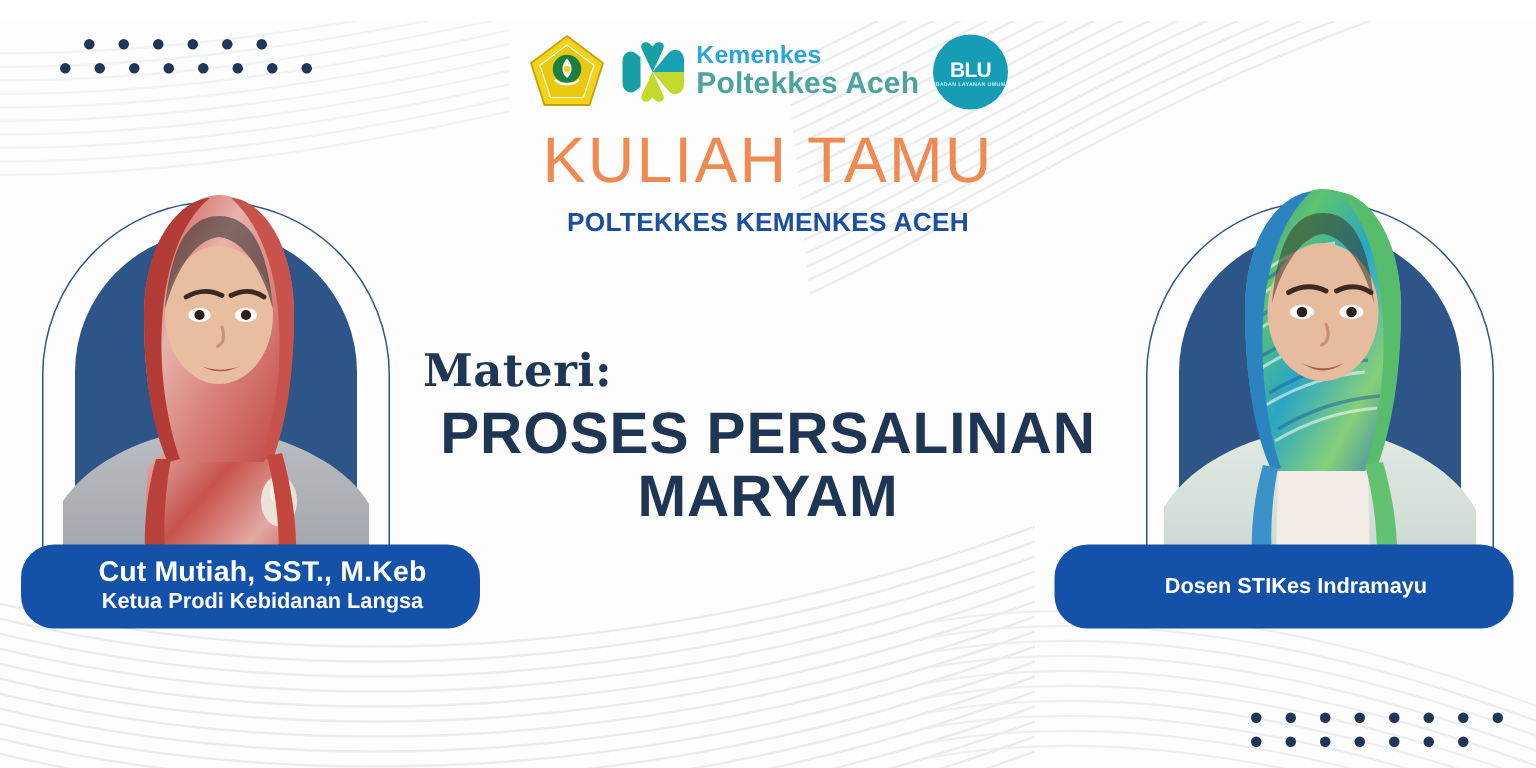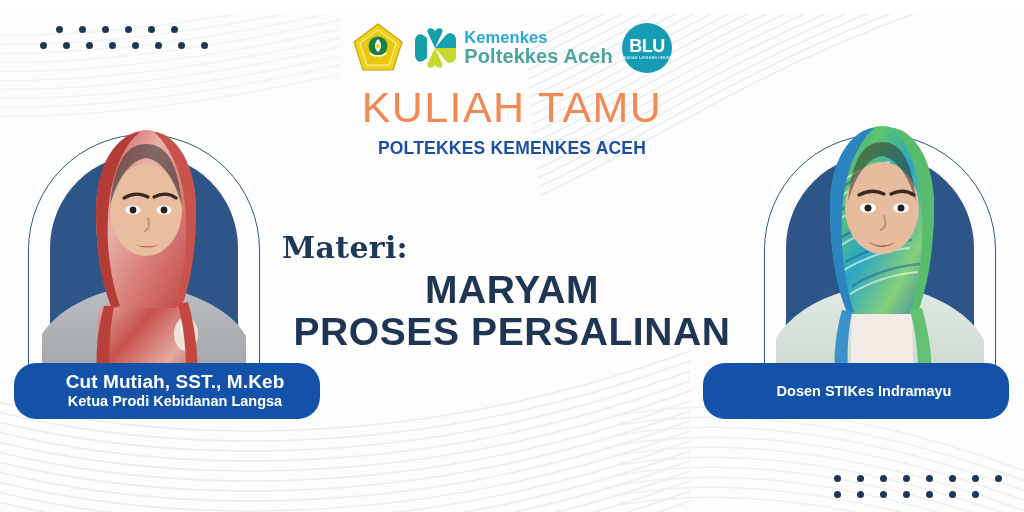--- a/index.html
+++ b/index.html
@@ -32,21 +32,21 @@
     display:flex;align-items:center;justify-content:space-between;
   }
   .logo-stikes{width:52px;height:52px;position:relative;}
   .logo-kemenkes{display:flex;align-items:center;gap:7px;}
   .kem-mark{width:44px;height:42px;position:relative;flex:0 0 auto;}
   .kem-text{line-height:1.03;}
   .kem-text .l1{font-size:16.5px;font-weight:bold;color:#2aa7d8;letter-spacing:.1px;}
   .kem-text .l2{font-size:20px;font-weight:bold;color:#4da3a0;letter-spacing:.1px;}
   .logo-blu{width:50px;height:50px;border-radius:50%;background:#179cb5;
     display:flex;flex-direction:column;align-items:center;justify-content:center;}
-  .blu-main{font-size:18px;font-weight:bold;color:#ffffff;letter-spacing:-.5px;line-height:1;}
+  .blu-main{font-size:14px;font-weight:bold;color:#ffffff;letter-spacing:-.5px;line-height:1;}
   .blu-sub{font-size:3.6px;font-weight:bold;color:#bfe8f2;letter-spacing:.2px;margin-top:1px;}
 
   
   .hero{position:absolute;top:72px;left:282px;width:460px;text-align:center;}
   .kuliah{
     font-size:43px;font-weight:normal;color:#ef8b52;letter-spacing:1.4px;
     line-height:1;margin:0 0 9px 0;
   }
   .sub1,.sub2{
     font-size:17.5px;font-weight:bold;color:#1b4fa0;letter-spacing:.2px;line-height:1.18;margin:0;
@@ -247,22 +247,22 @@
     </div>
   </div>
 
   <div class="hero">
     <div class="kuliah">KULIAH TAMU</div>
     <div class="sub2">POLTEKKES KEMENKES ACEH</div>
   </div>
 
   <div class="materi">Materi:</div>
   <div class="topic">
+    <div>PROSES PERSALINAN</div>
     <div>MARYAM</div>
-    <div>PROSES PERSALINAN</div>
   </div>
 
   <div class="person left">
     <div class="arch-outline"></div>
     <div class="arch-fill"></div>
     <div class="photo">
       <svg viewBox="0 0 216 300" width="216" height="300">
         <defs>
           <clipPath id="clipL">
               <rect x="0" y="0" width="216" height="300"></rect>

